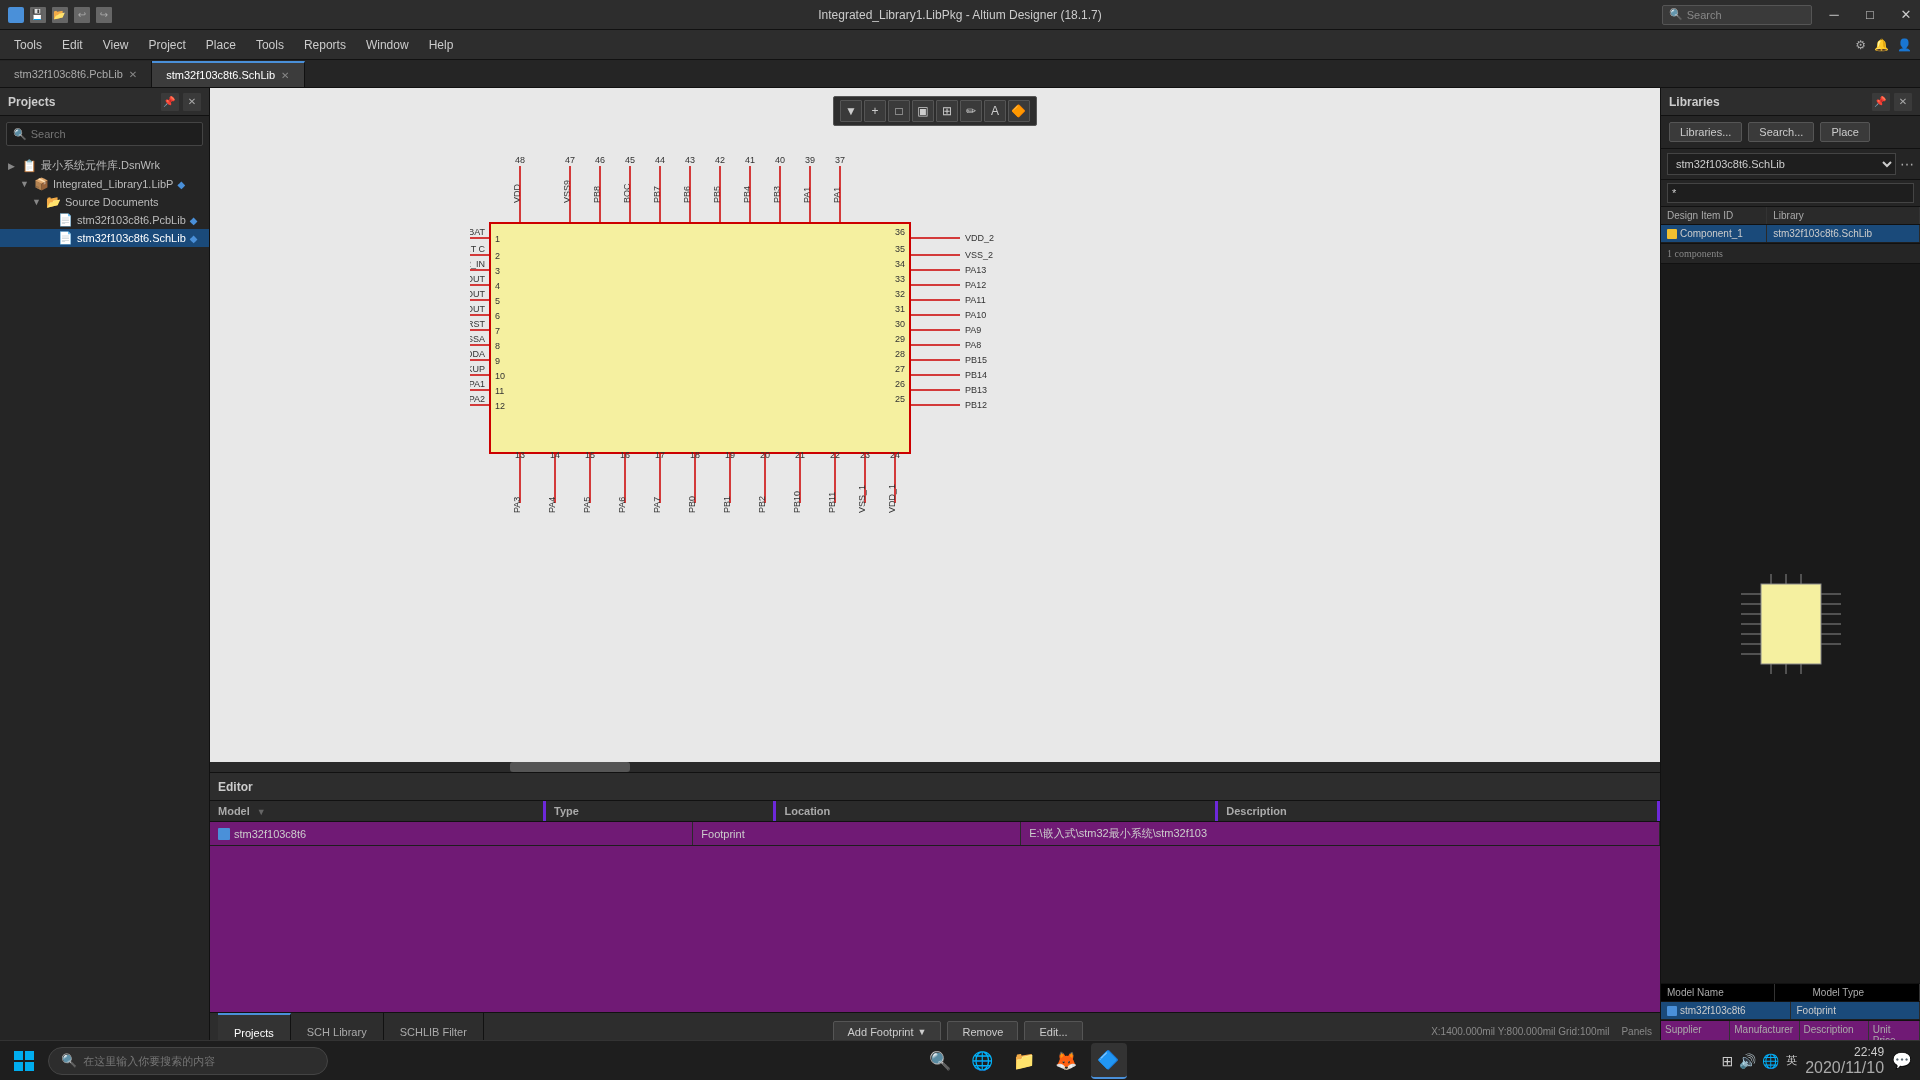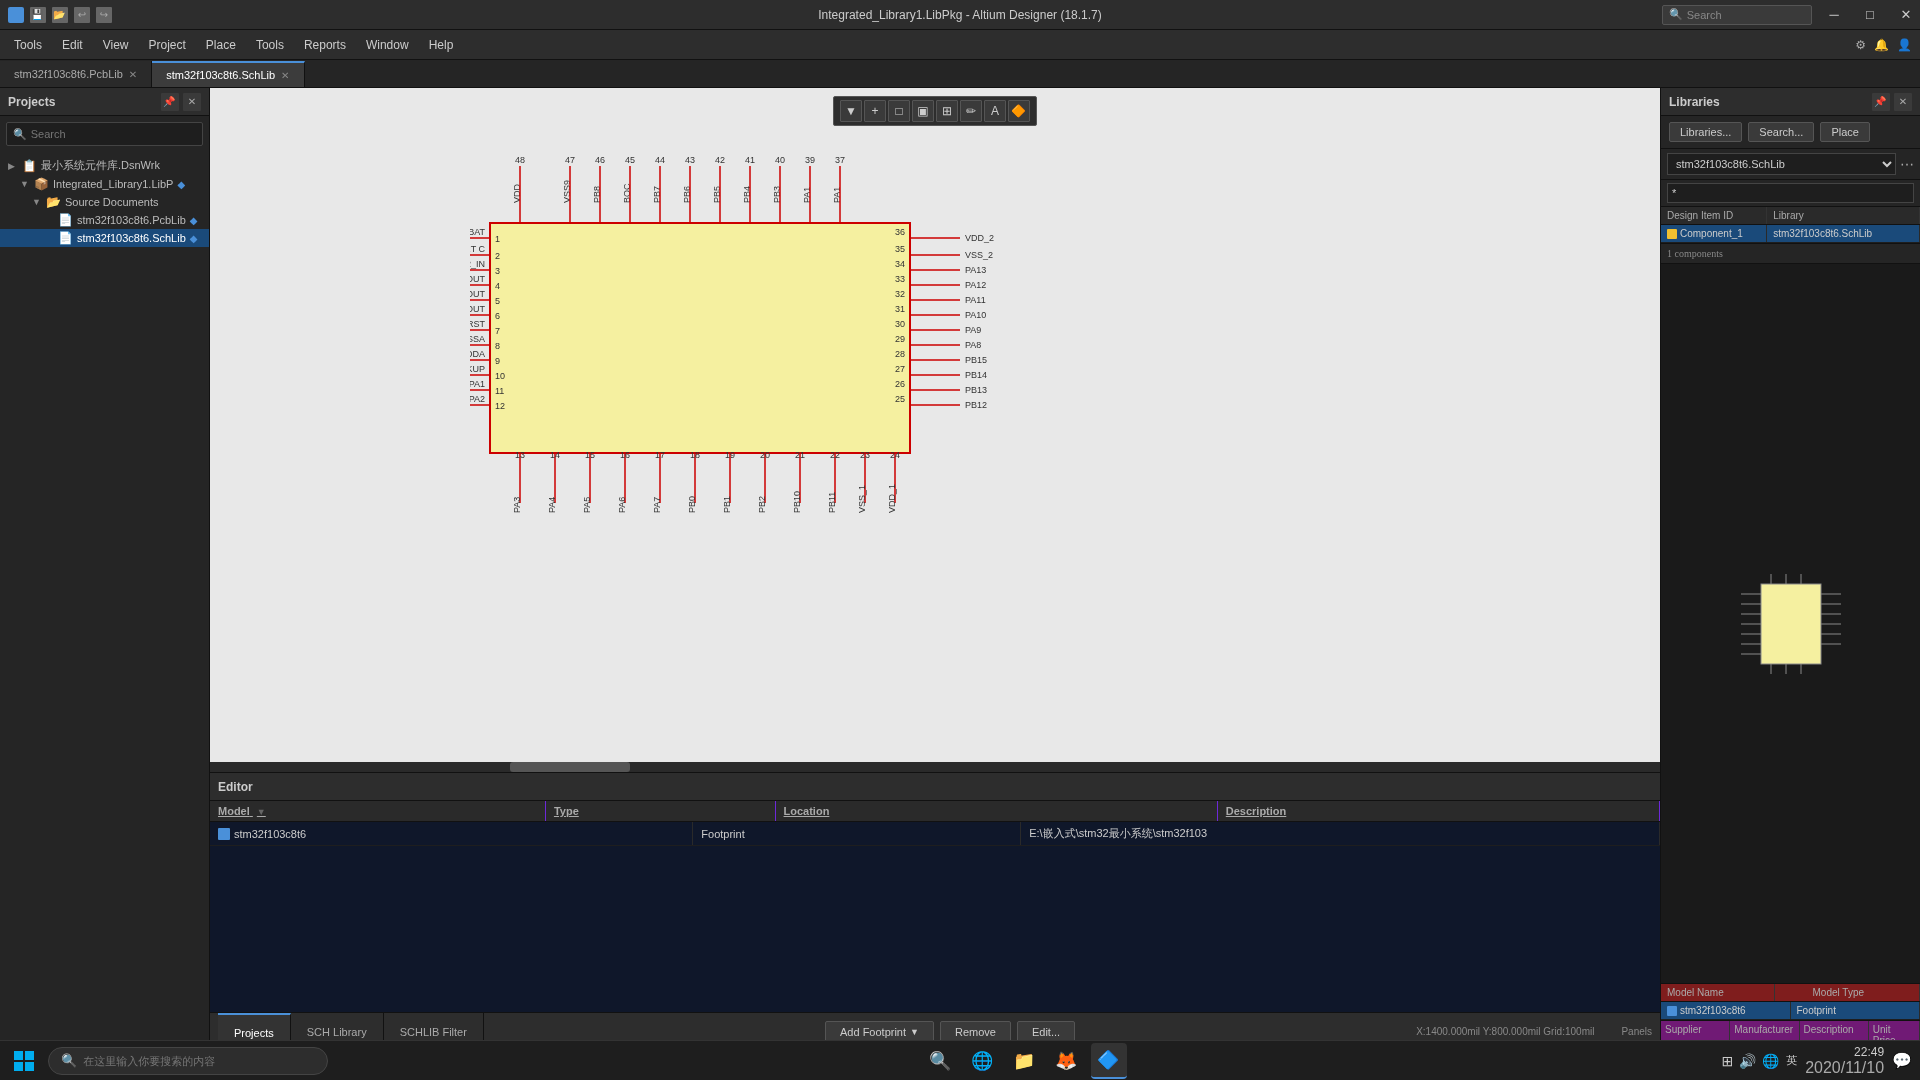--- a/index.html
+++ b/index.html
@@ -66,26 +66,26 @@
     .tree-chevron { font-size: 9px; color: #888; width: 10px; }
     .tree-icon { font-size: 12px; }
 
     
     .center-area { flex: 1; display: flex; flex-direction: column; background: #3a3a3a; min-width: 0; }
     .schematic-view { flex: 1; background: #e8e8e8; position: relative; overflow: hidden; }
     .toolbar-float { position: absolute; top: 8px; left: 50%; transform: translateX(-50%); background: #2d2d2d; border: 1px solid #555; border-radius: 2px; display: flex; align-items: center; gap: 2px; padding: 3px 6px; z-index: 10; }
     .toolbar-float-btn { width: 22px; height: 22px; background: #3a3a3a; border: 1px solid #555; color: #ccc; cursor: pointer; font-size: 12px; display: flex; align-items: center; justify-content: center; border-radius: 1px; }
 
     
-    .editor-panel { height: 240px; background: #0f172a; border-top: 1px solid #111; display: flex; flex-direction: column; }
+    .editor-panel { height: 240px; background: #701a75; border-top: 1px solid #111; display: flex; flex-direction: column; }
     .editor-header { height: 28px; background: #2d2d2d; display: flex; align-items: center; padding: 0 8px; border-bottom: 1px solid #111; }
     .editor-title { font-size: 12px; color: #ccc; font-weight: bold; }
     .editor-table { flex: 1; overflow-y: auto; }
     .table-header { display: flex; background: #2a2a2a; border-bottom: 1px solid #111; }
-    .th { flex: 1; padding: 4px 8px; font-size: 11px; color: #aaa; border-right: 1px solid #6d28d9; font-weight: bold; text-decoration: underline; }
+    .th { flex: 1; padding: 4px 8px; font-size: 11px; color: #aaa; border-right: 3px solid #6d28d9; font-weight: bold; }
     .th.model { flex: 1.5; }
     .th.type { flex: 1; }
     .th.location { flex: 2; }
     .th.desc { flex: 2; }
     .table-row { display: flex; border-bottom: 1px solid #1e1e1e; }
     .td { flex: 1; padding: 4px 8px; font-size: 11px; color: #ccc; border-right: 1px solid #2a2a2a; display: flex; align-items: center; gap: 4px; }
     .td.model { flex: 1.5; }
     .td.type { flex: 1; }
     .td.location { flex: 2; }
     .td.desc { flex: 2; color: #e07070; }
@@ -95,21 +95,21 @@
     .bottom-bar {
       height: 38px; background: #2d2d2d; border-top: 1px solid #111; display: flex; align-items: center;
       justify-content: space-between; padding: 0 8px;
     }
     .bottom-tabs { display: flex; gap: 0; }
     .bottom-tab { padding: 4px 16px; font-size: 11px; color: #aaa; cursor: pointer; border-right: 1px solid #111; height: 38px; display: flex; align-items: center; }
     .bottom-tab.active { color: #fff; border-top: 2px solid #4a90d9; background: #333; }
     .bottom-actions { display: flex; gap: 6px; }
     .bottom-btn { padding: 4px 14px; background: #3a3a3a; border: 1px solid #555; color: #ccc; cursor: pointer; font-size: 11px; border-radius: 2px; display: flex; align-items: center; gap: 4px; }
     .bottom-btn .arrow { font-size: 9px; }
-    .status-bar { display: flex; gap: 27px; align-items: center; }
+    .status-bar { display: flex; gap: 12px; align-items: center; }
     .status-text { font-size: 10px; color: #888; }
 
     
     .right-panel {
       width: 260px; min-width: 260px; background: #252525; border-left: 1px solid #111;
       display: flex; flex-direction: column;
     }
     .rp-header { height: 28px; background: #2d2d2d; display: flex; align-items: center; justify-content: space-between; padding: 0 8px; border-bottom: 1px solid #111; }
     .rp-title { font-size: 12px; font-weight: bold; color: #ccc; }
     .rp-actions { display: flex; gap: 6px; padding: 6px 8px; border-bottom: 1px solid #111; flex-wrap: wrap; align-items: center; }
@@ -131,21 +131,21 @@
     .comp-td { flex: 1; padding: 3px 6px; font-size: 10px; color: #ccc; border-right: 1px solid #2a2a2a; display: flex; align-items: center; gap: 3px; }
     .comp-td.lib { flex: 1.5; }
     .comp-icon { width: 10px; height: 10px; background: #f0c030; border-radius: 1px; }
     .comp-count { padding: 4px 6px; font-size: 10px; color: #888; border-bottom: 1px solid #111; font-family: Liberation Serif, serif; }
 
     
     .preview-area { flex: 1; background: #1a1a1a; display: flex; align-items: center; justify-content: center; position: relative; min-height: 120px; }
 
     
     .model-list { border-top: 1px solid #111; }
-    .model-list-header { display: flex; background: #7f1d1d; border-bottom: 1px solid #111; gap: 32px; }
+    .model-list-header { display: flex; background: #000000; border-bottom: 1px solid #111; gap: 32px; }
     .model-th { flex: 1; padding: 3px 6px; font-size: 10px; color: #aaa; border-right: 1px solid #333; }
     .model-row { display: flex; cursor: pointer; border-bottom: 1px solid #1e1e1e; }
     .model-row.selected { background: #1a4a7a; }
     .model-td { flex: 1; padding: 3px 6px; font-size: 10px; color: #ccc; border-right: 1px solid #2a2a2a; display: flex; align-items: center; gap: 3px; }
     .model-icon { width: 10px; height: 10px; background: #4a90d9; border-radius: 1px; }
 
     
     .supplier-area { border-top: 1px solid #111; }
     .supplier-header { display: flex; background: #701a75; border-bottom: 1px solid #111; }
     .supplier-th { flex: 1; padding: 3px 4px; font-size: 10px; color: #aaa; border-right: 1px solid #333; }

